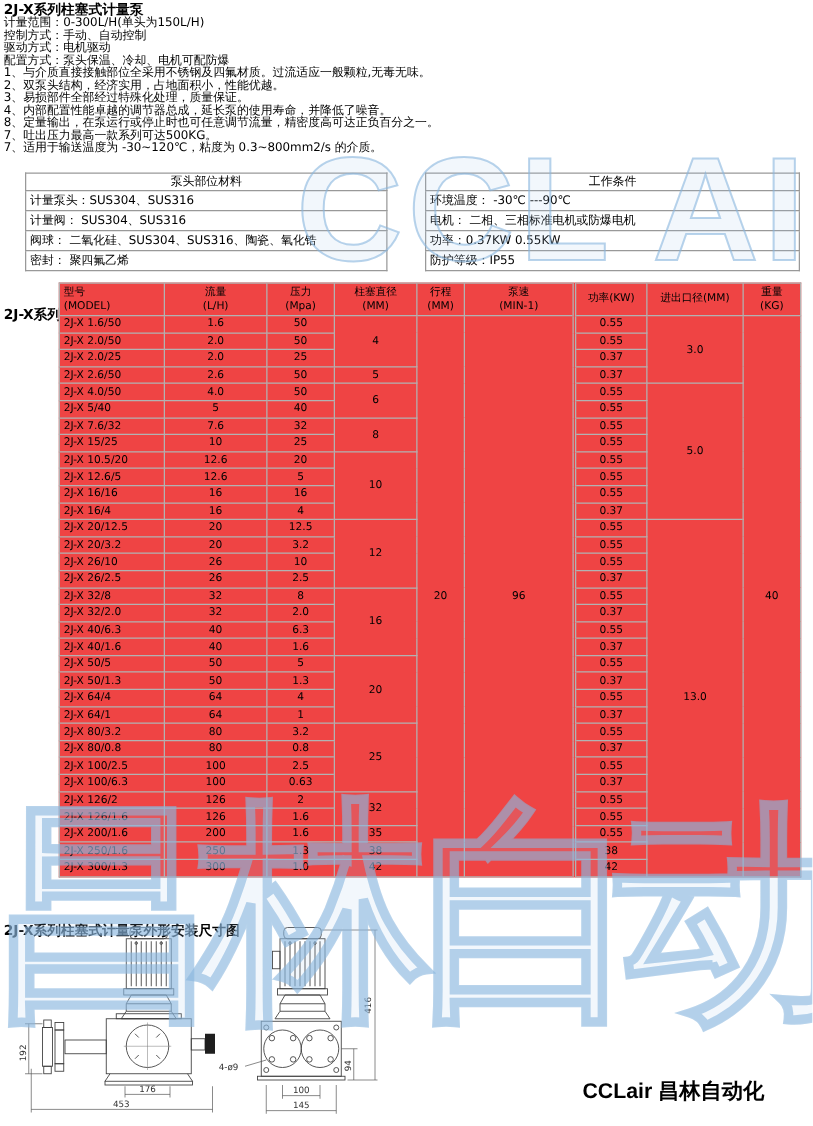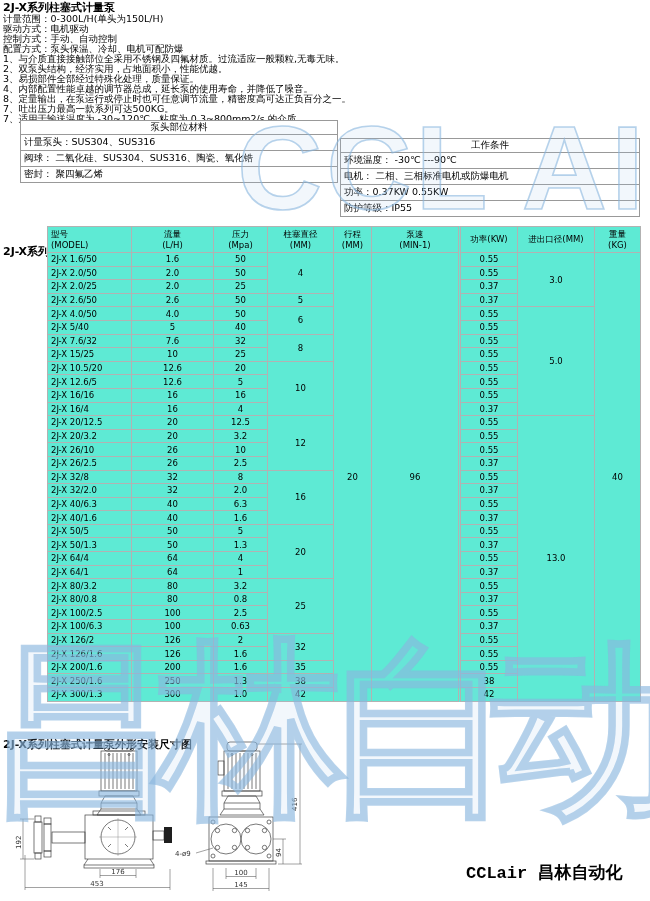--- a/index.html
+++ b/index.html
@@ -6,74 +6,77 @@
   .page{position:relative;width:650px;height:901px;background:#fff;overflow:hidden;
         font-family:"DejaVu Sans",sans-serif;color:#000;}
   .topblock{position:absolute;left:3px;top:1px;right:2px;z-index:2;}
   .doc-title{font-size:11px;font-weight:bold;line-height:13px;}
   .spec-line{font-size:9.5px;line-height:9.9px;white-space:nowrap;}
   .feat-line{font-size:9.5px;line-height:10.1px;white-space:nowrap;}
   table.mat{position:absolute;border-collapse:collapse;table-layout:fixed;z-index:2;background:#fff;}
   .mat th,.mat td{border:1px solid #999;font-size:9.5px;font-weight:normal;padding:0 3px;
         height:15px;text-align:left;white-space:nowrap;overflow:hidden;}
   .mat th{text-align:center;height:12px;}
-  .mat-left{left:20px;top:120px;width:318px;}
+  .mat-left{left:20px;top:138px;width:290px;}
   .mat-right{left:340px;top:138px;width:300px;}
   .sec-title{position:absolute;left:3px;font-size:11px;font-weight:bold;z-index:2;}
   #perf-title{top:212px;margin-top:32px;}
   #draw-title{top:712px;margin-top:25px;}
   table.perf{position:absolute;left:47px;top:226px;width:593px;border-collapse:collapse;
-        table-layout:fixed;z-index:2;background:#5eead4;}
+        table-layout:fixed;z-index:2;background:#ef4444;}
   .perf th,.perf td{border:1px solid #b2b2b2;font-size:8.5px;text-align:center;padding:0 1px;
         height:12.6px;line-height:10px;vertical-align:middle;overflow:hidden;white-space:nowrap;}
   .perf th{padding:2px 2px;line-height:10.5px;font-weight:normal;}
   .perf th.left,.perf td.model{text-align:left;padding-left:3px;}
   .perf td.gap,.perf th.gap{border-left:3px double #b2b2b2;}
   .wm{position:absolute;z-index:6;pointer-events:none;font-weight:bold;
       color:rgba(160,200,232,0.14);-webkit-text-stroke:1.6px rgba(136,182,222,0.6);
       white-space:nowrap;}
   .wm-latin{left:237px;top:100px;font-size:118px;letter-spacing:4px;
       font-family:"Liberation Sans",sans-serif;}
   .wm-cjk{left:-12px;top:604px;font-size:190px;letter-spacing:-22px;}
   .drawing{position:absolute;left:0;top:727px;z-index:2;}
   .footer-brand{position:absolute;left:466px;top:861px;font-size:17px;font-weight:bold;z-index:7;
-      font-family:Liberation Mono, monospace;}
+      font-family:Liberation Sans, sans-serif;}
   svg text{font-size:7px;fill:#333;font-family:"DejaVu Sans",sans-serif;}
   svg .geo{stroke:#3f3f3f;stroke-width:0.7;fill:none;}
   svg .thin{stroke:#777;stroke-width:0.4;fill:none;}
   svg .dim{stroke:#555;stroke-width:0.55;fill:none;}
   svg .fill-dark{fill:#1e1e1e;stroke:none;}
 </style>
 </head>
 <body>
 
 <div class="page">
 
   <div class="topblock">
     <div class="doc-title">2J-X系列柱塞式计量泵</div>
     <div class="spec-line">计量范围：0-300L/H(单头为150L/H)</div>
+    <div class="spec-line">控制方式：手动、自动控制</div>
     <div class="spec-line">驱动方式：电机驱动</div>
-    <div class="spec-line">控制方式：手动、自动控制</div>
     <div class="spec-line">配置方式：泵头保温、冷却、电机可配防爆</div>
     <div class="feat-line">1、与介质直接接触部位全采用不锈钢及四氟材质。过流适应一般颗粒,无毒无味。</div>
     <div class="feat-line">2、双泵头结构，经济实用，占地面积小，性能优越。</div>
     <div class="feat-line">3、易损部件全部经过特殊化处理，质量保证。</div>
     <div class="feat-line">4、内部配置性能卓越的调节器总成，延长泵的使用寿命，并降低了噪音。</div>
     <div class="feat-line">8、定量输出，在泵运行或停止时也可任意调节流量，精密度高可达正负百分之一。</div>
     <div class="feat-line">7、吐出压力最高一款系列可达500KG。</div>
     <div class="feat-line">7、适用于输送温度为 -30~120℃，粘度为 0.3~800mm2/s 的介质。</div>
   </div>
 
   <table class="mat mat-left">
     <tbody>
         <tr>
       <th>泵头部位材料</th>
         </tr>
     <tr>
       <td>计量泵头：SUS304、SUS316</td>
+        </tr>
+    <tr>
+      <td>计量阀： SUS304、SUS316</td>
         </tr>
     <tr>
       <td>阀球： 二氧化硅、SUS304、SUS316、陶瓷、氧化锆</td>
         </tr>
     <tr>
       <td>密封： 聚四氟乙烯</td>
         </tr>
   </tbody>
     </table>
 

